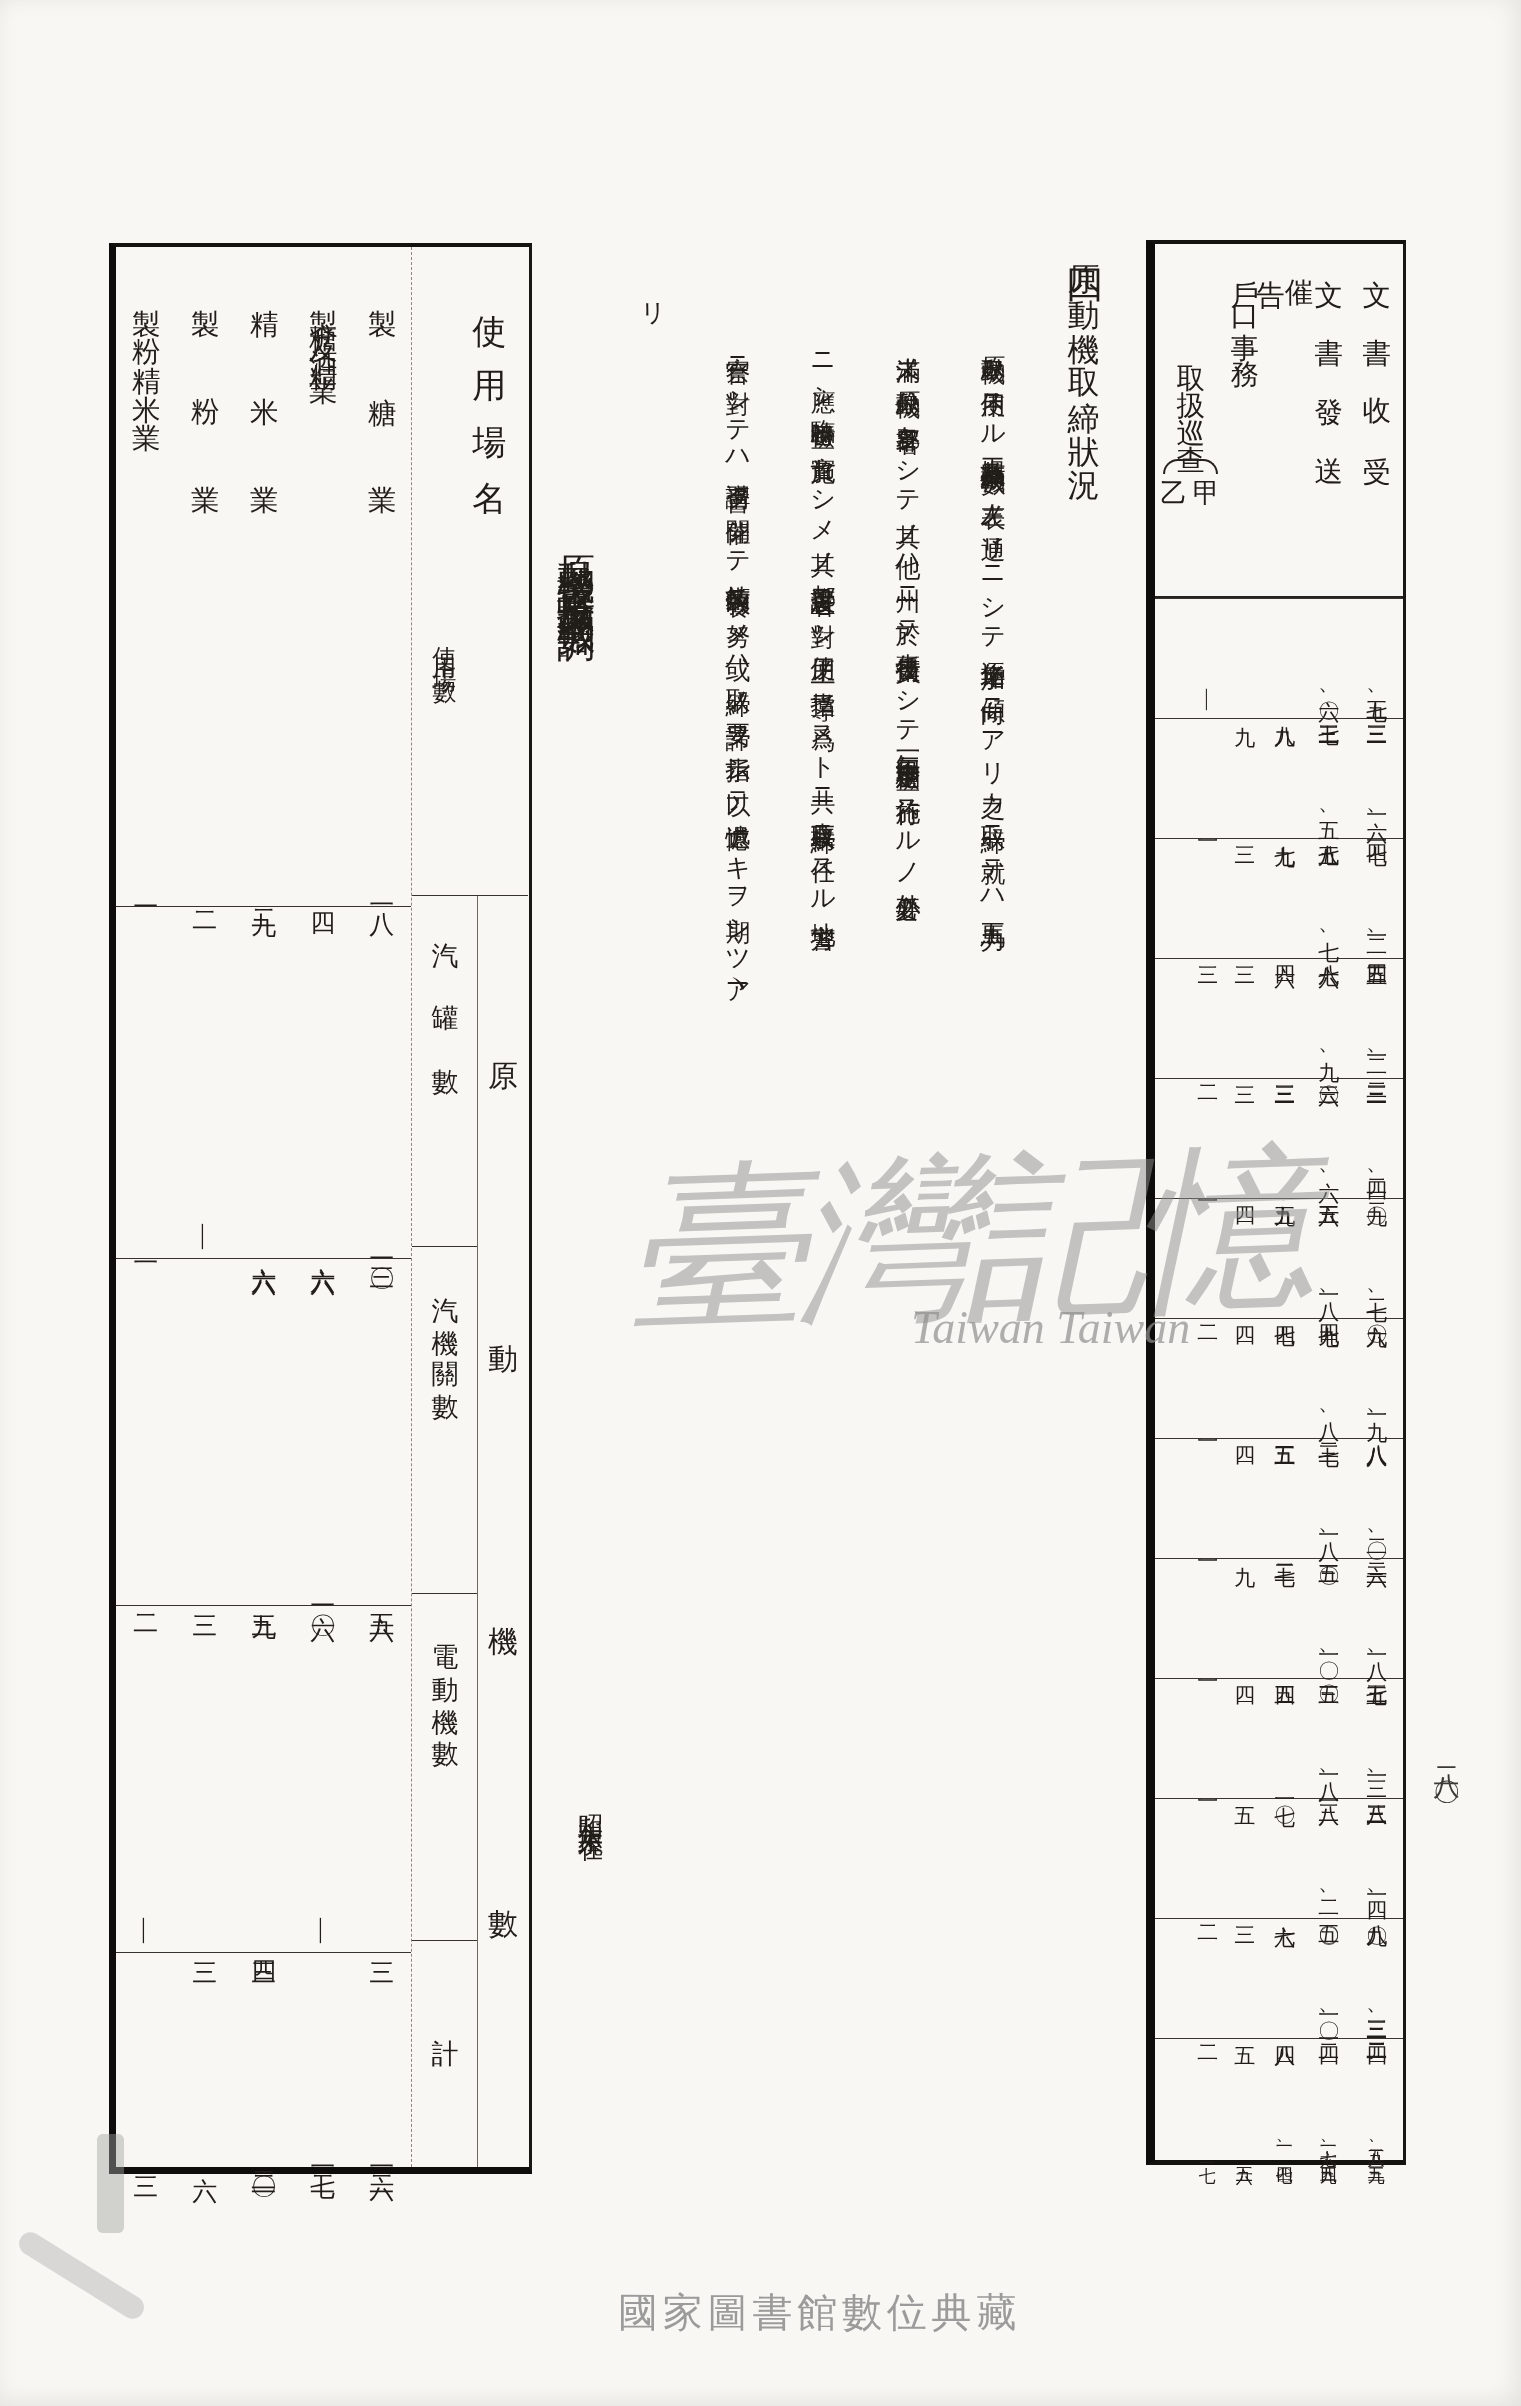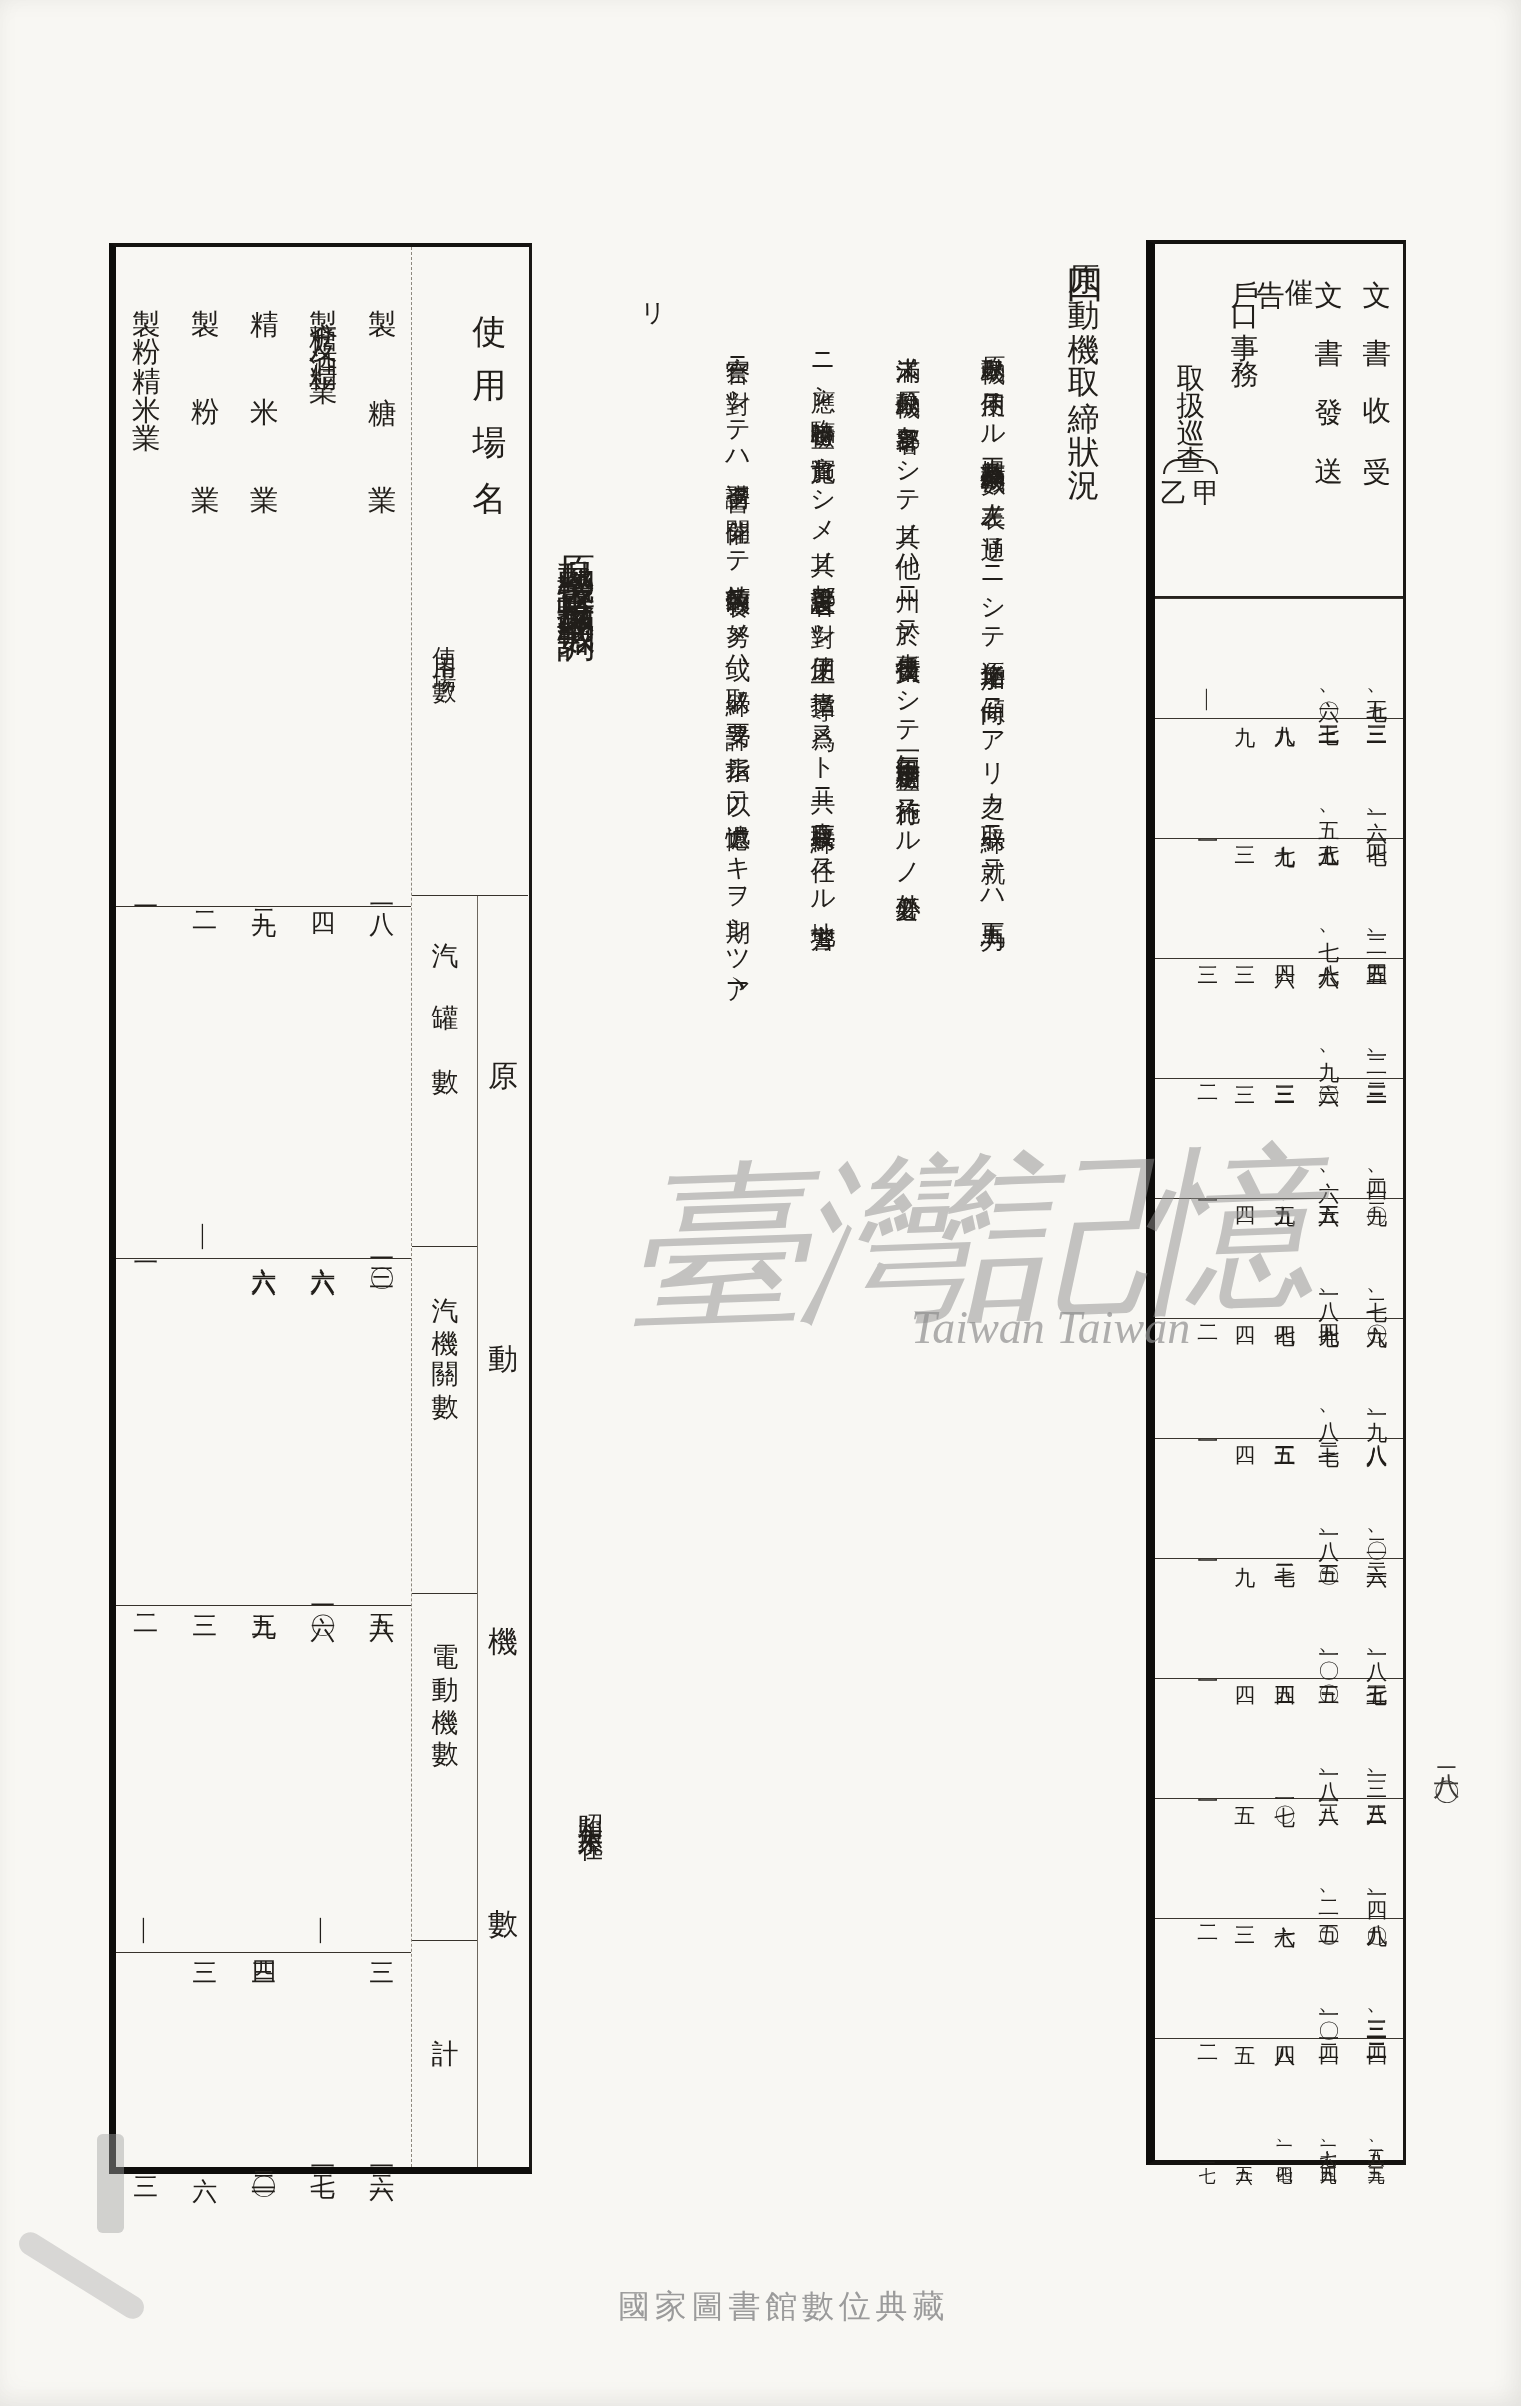--- a/index.html
+++ b/index.html
@@ -99,21 +99,21 @@
   .lab.b2 { height:350px; } .lab.b2 .v { letter-spacing:63px; padding-top:25px; }
   .lab.b3 { height:347px; } .lab.b3 .v { letter-spacing:32px; padding-top:28.5px; }
   .lab.b4 { height:347px; } .lab.b4 .v { letter-spacing:32px; padding-top:28.5px; }
   .lab.b5 { height:auto; flex:1; } .lab.b5 .v { padding-top:76px; }
   .lr-outer { width:50px; border-left:1.9px solid #6d675e; display:flex; justify-content:center; }
   .lr-outer .v { font-size:30px; letter-spacing:282px; padding-top:143px; }
 
   
   .pagenum { position:absolute; left:1429px; top:1748px; }
   .pagenum .v { font-size:26px; color:#3c3a36; letter-spacing:5.7px; }
-  .caption { position:absolute; left:618px; top:2285px; font-size:32px; letter-spacing:4.8px; color:#9b9b9b; }
+  .caption { position:absolute; left:618px; top:2285px; font-size:40px; letter-spacing:4.8px; color:#9b9b9b; }
 
   .wm-script {
     position:absolute; left:626px; top:1120px; width:666px;
     font-size:179px; font-style:italic; color:#8f8f8f; opacity:.5;
     letter-spacing:-9.5px; transform:rotate(-2deg); pointer-events:none;
     white-space:nowrap;
   }
   .wm-latin {
     position:absolute; left:911px; top:1301px;
     font-size:46px; font-style:italic; color:#8f8f8f; opacity:.7; pointer-events:none;

